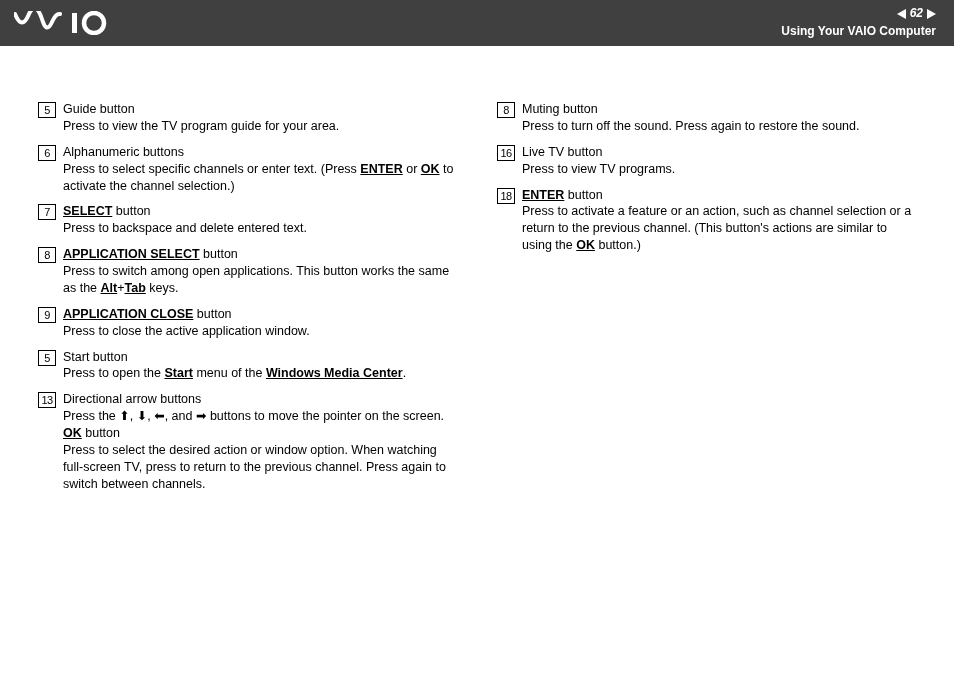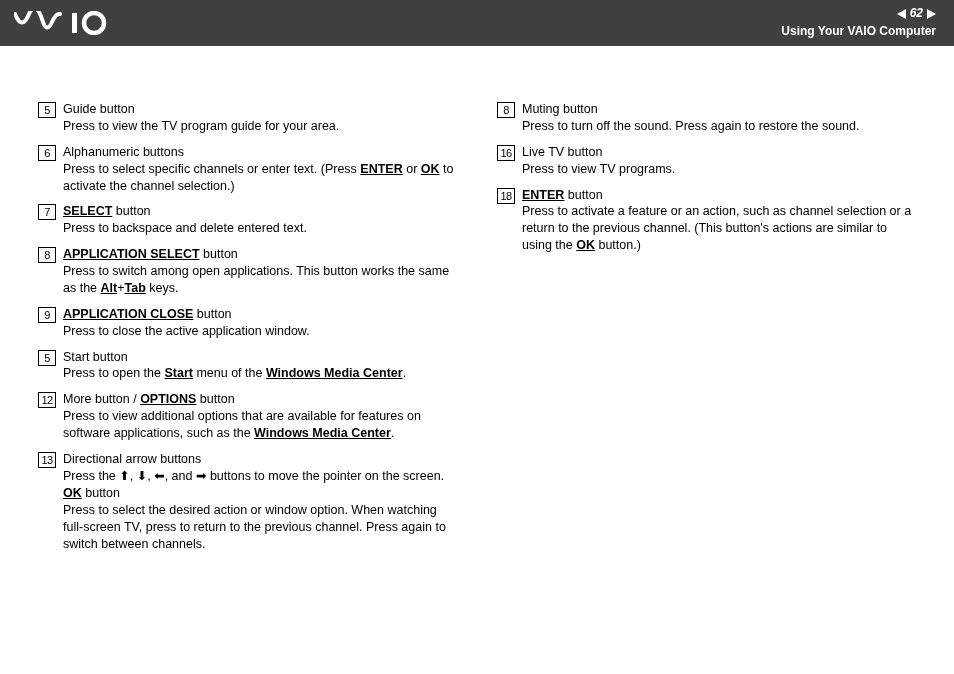--- a/index.html
+++ b/index.html
@@ -119,24 +119,20 @@
       </div>
       <div class="item">
         <div class="num">9</div>
         <div class="txt"><b>APPLICATION CLOSE</b> button<br>Press to close the active application window.</div>
       </div>
       <div class="item">
         <div class="num">5</div>
         <div class="txt">Start button<br>Press to open the <b>Start</b> menu of the <b>Windows Media Center</b>.</div>
       </div>
       <div class="item">
-        <div class="num">12</div>
-        <div class="txt">More button / <b>OPTIONS</b> button<br>Press to view additional options that are available for features on software applications, such as the <b>Windows Media Center</b>.</div>
-      </div>
-      <div class="item">
         <div class="num">13</div>
         <div class="txt">Directional arrow buttons<br>Press the <span class="arrow-icon">⬆</span>, <span class="arrow-icon">⬇</span>, <span class="arrow-icon">⬅</span>, and <span class="arrow-icon">➡</span> buttons to move the pointer on the screen.<br><b>OK</b> button<br>Press to select the desired action or window option. When watching full-screen TV, press to return to the previous channel. Press again to switch between channels.</div>
       </div>
     </div>
   <div class="col" id="col-right">
       <div class="item">
         <div class="num">8</div>
         <div class="txt">Muting button<br>Press to turn off the sound. Press again to restore the sound.</div>
       </div>
       <div class="item">

